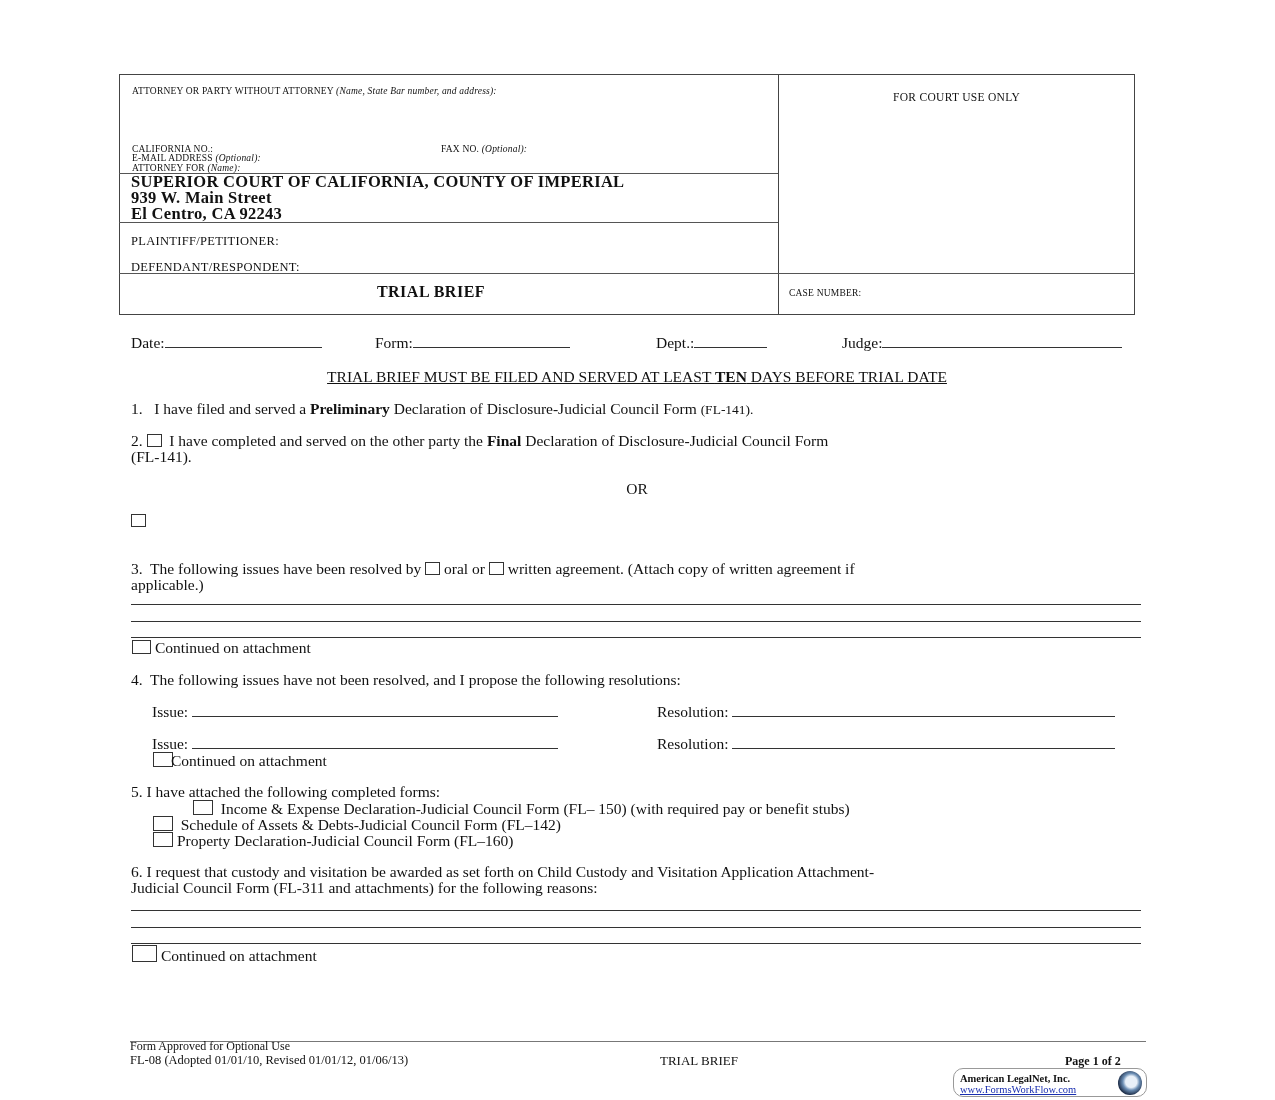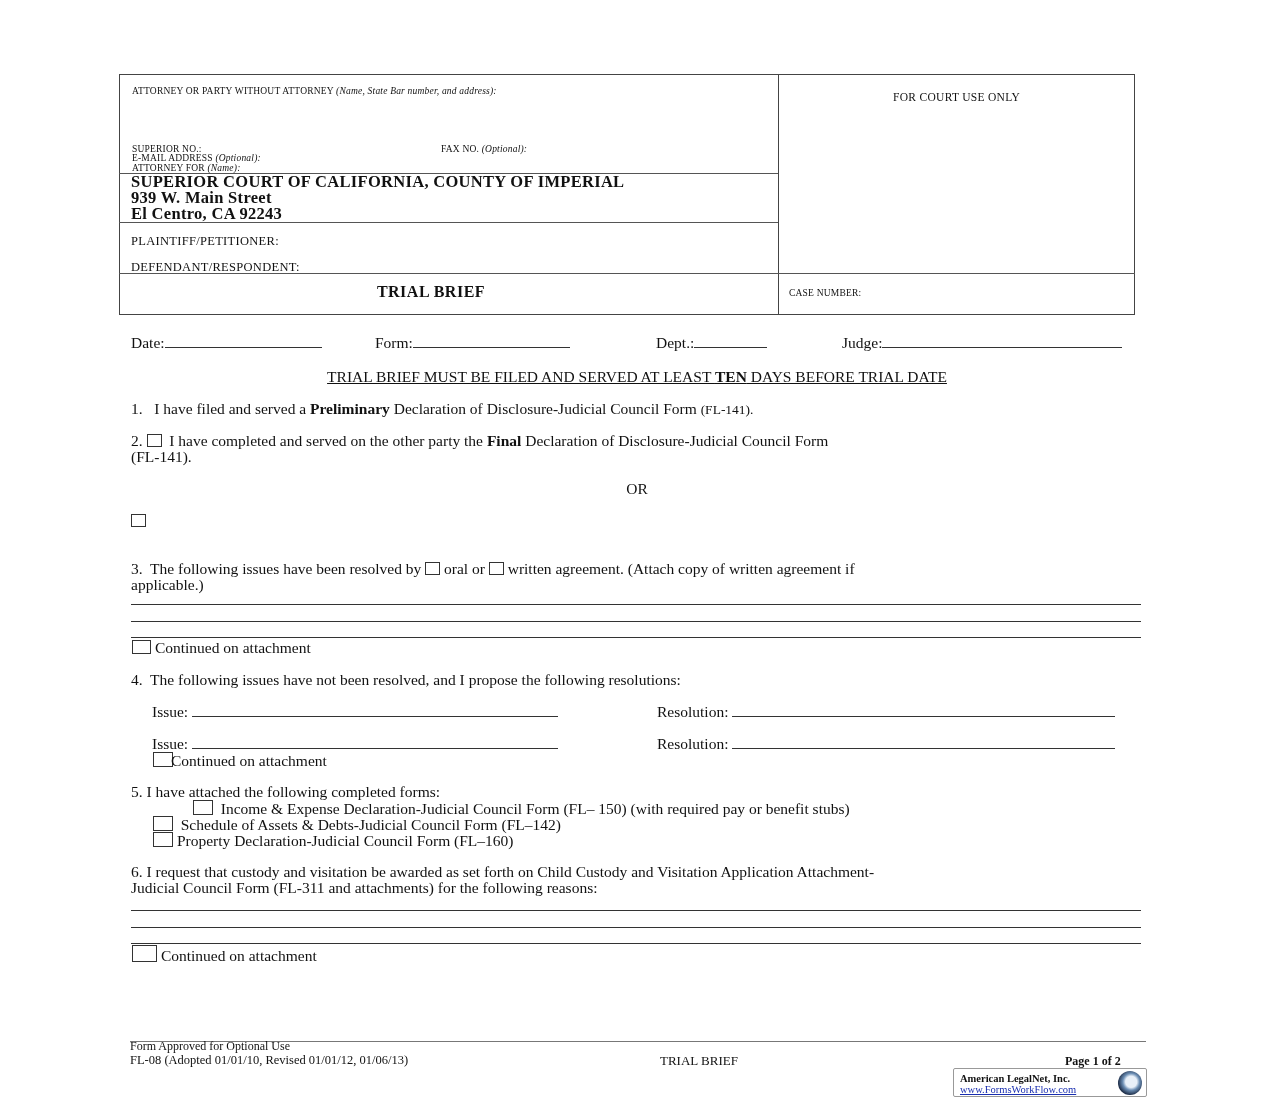--- a/index.html
+++ b/index.html
@@ -15,41 +15,41 @@
   .lbl { font-size: 12.5px; letter-spacing: 0.3px; }
   .title { font-weight: bold; font-size: 16px; letter-spacing: 0.5px; }
   .body { font-size: 15.5px; line-height: 16px; }
   .cb { display: inline-block; width: 15px; height: 13px; border: 1.5px solid #333; box-sizing: border-box;
         vertical-align: -1px; background: #fff; cursor: pointer; }
   .fill { display: inline-block; border-bottom: 1.3px solid #333; height: 12px; vertical-align: baseline; }
   .rule { position: absolute; left: 131px; width: 1010px; border-top: 1.3px solid #333; height: 0; }
   .justify { text-align: justify; text-align-last: left; }
   .footer { font-size: 12.5px; }
   .alnet { position: absolute; left: 953px; top: 1068px; width: 194px; height: 29px;
-           border: 1.2px solid #999; border-radius: 2px; box-sizing: border-box; }
+           border: 1.2px solid #999; border-radius: 10px; box-sizing: border-box; }
   .alnet .name { position: absolute; left: 6px; top: 4px; font-size: 10.5px; font-weight: bold; }
   .alnet .url { position: absolute; left: 6px; top: 15px; font-size: 10.5px; color: #1a2fb0; text-decoration: underline; }
   .globe { position: absolute; right: 4px; top: 2px; width: 24px; height: 24px; border-radius: 50%;
            background: radial-gradient(circle at 55% 45%, #e9f0f8 0 30%, #6d8fb5 45%, #1f2f4a 70%); }
 </style>
 </head>
 <body>
 
 <div class="box" style="left:119px; top:74px; width:1016px; height:241px;"></div>
 <div class="vline" style="left:778px; top:74px; height:241px;"></div>
 <div class="hline" style="left:119px; top:173px; width:659px;"></div>
 <div class="hline" style="left:119px; top:222px; width:659px;"></div>
 <div class="hline" style="left:119px; top:273px; width:1016px;"></div>
 
 <div class="abs small" style="left:132px; top:86px;">
   <span>ATTORNEY OR PARTY WITHOUT ATTORNEY</span>
   <i>(Name, State Bar number, and address):</i>
 </div>
 <div class="abs small" style="left:132px; top:144px;">
-  <span>SUPERIOR NO.:</span>
+  <span>CALIFORNIA NO.:</span>
 </div>
 <div class="abs small" style="left:441px; top:144px;">
   <span>FAX NO.</span>
   <i>(Optional):</i>
 </div>
 <div class="abs small" style="left:132px; top:153px;">
   <span>E-MAIL ADDRESS</span>
   <i>(Optional):</i>
 </div>
 <div class="abs small" style="left:132px; top:163px;">

